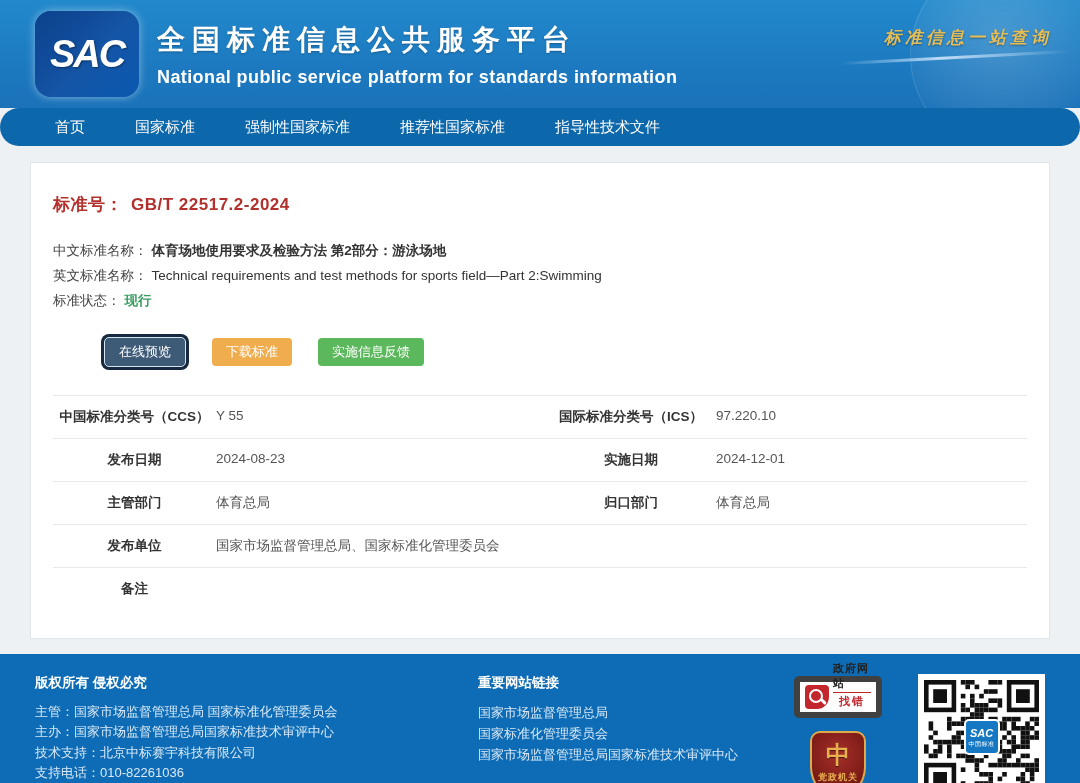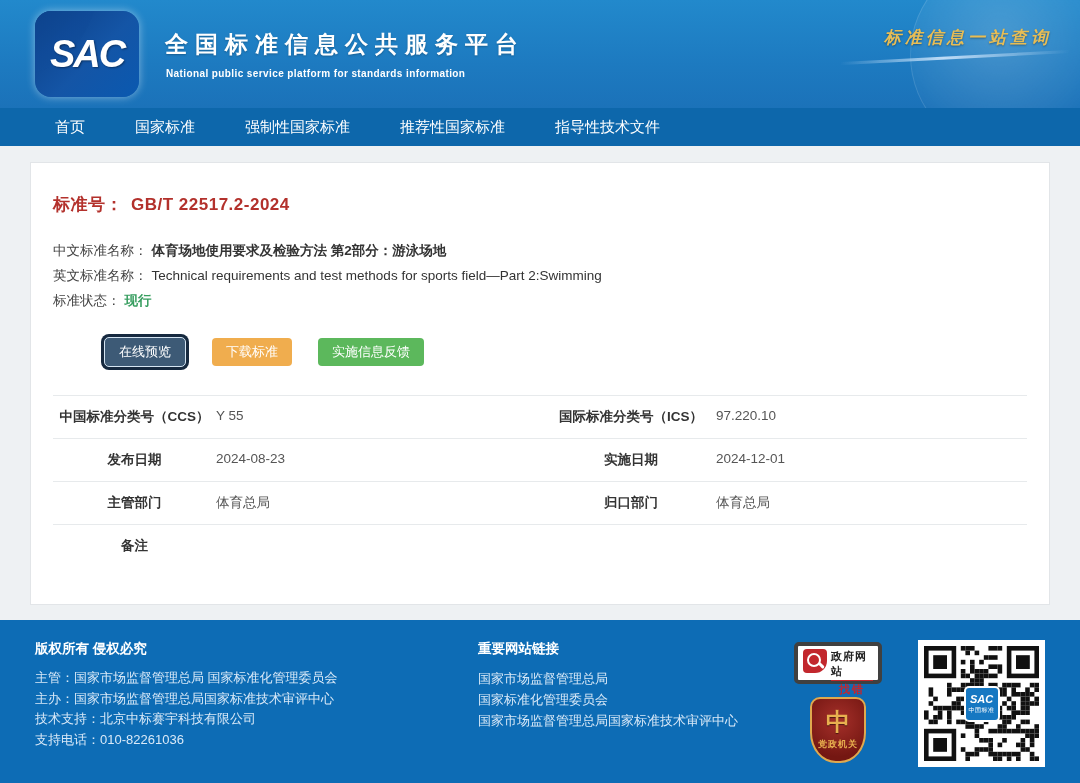--- a/index.html
+++ b/index.html
@@ -14,35 +14,35 @@
     background:linear-gradient(135deg,#0c3e86 0%,#1455a6 55%,#0a59b0 100%);
     position:relative; display:flex; align-items:center; justify-content:center;
     box-shadow:0 0 8px rgba(255,255,255,.45); overflow:hidden; cursor:pointer; }
   .logo-swoosh { position:absolute; left:-18px; top:-30px; width:70px; height:90px;
     background:#fff; opacity:.9; border-radius:0 0 100% 0; transform:rotate(8deg); }
   .logo-swoosh::after { content:""; position:absolute; left:6px; top:4px; width:70px; height:92px;
     background:linear-gradient(135deg,#0c3e86,#1455a6); border-radius:0 0 100% 0; }
   .logo-text { position:relative; color:#fff; font-size:38px; font-weight:bold; font-style:italic;
     letter-spacing:-2px; text-shadow:1px 1px 2px rgba(0,0,0,.4); }
   .title-block { margin-left:18px; color:#fff; position:relative; z-index:2; }
-  .site-title { font-size:23px; font-weight:bold; letter-spacing:7px; text-shadow:0 1px 2px rgba(0,0,0,.25);margin-left:8px; }
-  .site-subtitle { font-size:10px; font-weight:bold; margin-top:8px; letter-spacing:.4px;margin-left:9px; }
+  .site-title { font-size:28px; font-weight:bold; letter-spacing:7px; text-shadow:0 1px 2px rgba(0,0,0,.25); }
+  .site-subtitle { font-size:18px; font-weight:bold; margin-top:8px; letter-spacing:.4px; }
   .header-art { position:absolute; right:0; top:0; width:280px; height:93px; pointer-events:none; }
   .globe { position:absolute; right:-30px; top:-45px; width:200px; height:200px; border-radius:50%;
     background:radial-gradient(circle at 45% 40%, rgba(255,255,255,.18), rgba(255,255,255,.05) 55%, transparent 72%);
     border:1px solid rgba(255,255,255,.12); }
   .slogan { position:absolute; right:28px; top:26px; color:#e7bd55; font-size:17px; font-weight:bold;
     font-style:italic; letter-spacing:4px; font-family:"DejaVu Serif","Liberation Serif",serif;
     text-shadow:0 1px 2px rgba(0,0,0,.35); white-space:nowrap; }
   .streak { position:absolute; right:10px; top:56px; width:230px; height:3px; transform:rotate(-3deg);
     background:linear-gradient(90deg, transparent, rgba(215,235,255,.85) 45%, rgba(215,235,255,.3) 80%, transparent); border-radius:2px; }
 
   
   .main-nav { height:38px; flex:0 0 38px; background:#0d67ab; display:flex; align-items:center;
-    padding-left:55px; gap:50px; }
+    padding-left:55px; gap:50px;border-radius:19px; }
   .nav-item { color:#fff; font-size:15px; text-decoration:none; cursor:pointer; white-space:nowrap; }
 
   
   .content-bg { flex:1 1 auto; padding:16px 30px 15px; }
   .panel { background:#fff; border:1px solid #e2e5e8; height:100%; padding:30px 22px 10px; }
   .std-number { color:#b3312c; font-size:17px; font-weight:bold; letter-spacing:.5px; }
   .std-number .num { margin-left:8px; }
   .field-block { margin-top:22px; }
   .field { font-size:13.5px; color:#555; line-height:25px; }
   .f-label { color:#444; }
@@ -67,22 +67,22 @@
   
   .site-footer { flex:0 0 163px; background:#0d6cb5; color:#d9e9f8; display:flex;
     padding:20px 35px 0; gap:18px; }
   .f-col-copyright { flex:0 0 425px; }
   .f-col-links { flex:0 0 292px; }
   .f-heading { color:#fff; font-weight:bold; font-size:13.5px; margin-bottom:10px; }
   .f-line { font-size:13px; line-height:20.5px; }
   .f-link { display:block; font-size:13px; line-height:21px; color:#d9e9f8; text-decoration:none; cursor:pointer; }
 
   .f-col-badges { flex:0 0 100px; display:flex; flex-direction:column; align-items:center; gap:13px; padding-top:2px; }
-  .badge-finderr { width:88px; height:42px; background:#fff; border:4px solid #404040; border-radius:5px;
-    display:flex; align-items:flex-start; padding:3px 5px; gap:4px; cursor:pointer; }
+  .badge-finderr { width:88px; height:42px; background:#fff; border:6px solid #404040; border-radius:5px;
+    display:flex; align-items:flex-end; padding:3px 5px; gap:4px; cursor:pointer; }
   .mag-icon { width:24px; height:24px; background:#c2272d; border-radius:4px 4px 12px 4px; position:relative; flex:0 0 24px; }
   .mag-icon::before { content:""; position:absolute; left:4px; top:4px; width:10px; height:10px;
     border:2.5px solid #fff; border-radius:50%; }
   .mag-icon::after { content:""; position:absolute; left:15px; top:15px; width:7px; height:2.5px;
     background:#fff; transform:rotate(45deg); border-radius:2px; }
   .bf-text { display:flex; flex-direction:column; align-items:center; flex:1; }
   .bf-line1 { font-size:11px; font-weight:bold; color:#222; letter-spacing:1px; }
   .bf-line2 { font-size:11px; font-weight:bold; color:#c2272d; border-top:1.5px solid #c2272d;
     width:100%; text-align:center; margin-top:1px; padding-top:1px; letter-spacing:2px; }
   .badge-shield { width:56px; height:66px; background:radial-gradient(circle at 50% 35%, #a6302a, #741712 75%);
@@ -166,20 +166,24 @@
           <span class="d-label">发布日期</span>
           <span class="d-value">2024-08-23</span>
           <span class="d-label">实施日期</span>
           <span class="d-value">2024-12-01</span>
         </div>
         <div class="detail-row">
           <span class="d-label">主管部门</span>
           <span class="d-value">体育总局</span>
           <span class="d-label">归口部门</span>
           <span class="d-value">体育总局</span>
+        </div>
+        <div class="detail-row wide">
+          <span class="d-label">发布单位</span>
+          <span class="d-value">国家市场监督管理总局、国家标准化管理委员会</span>
         </div>
         <div class="detail-row wide remark">
           <span class="d-label">备注</span>
           <span class="d-value"></span>
         </div>
       </div>
 
     </section>
   </main>
 

